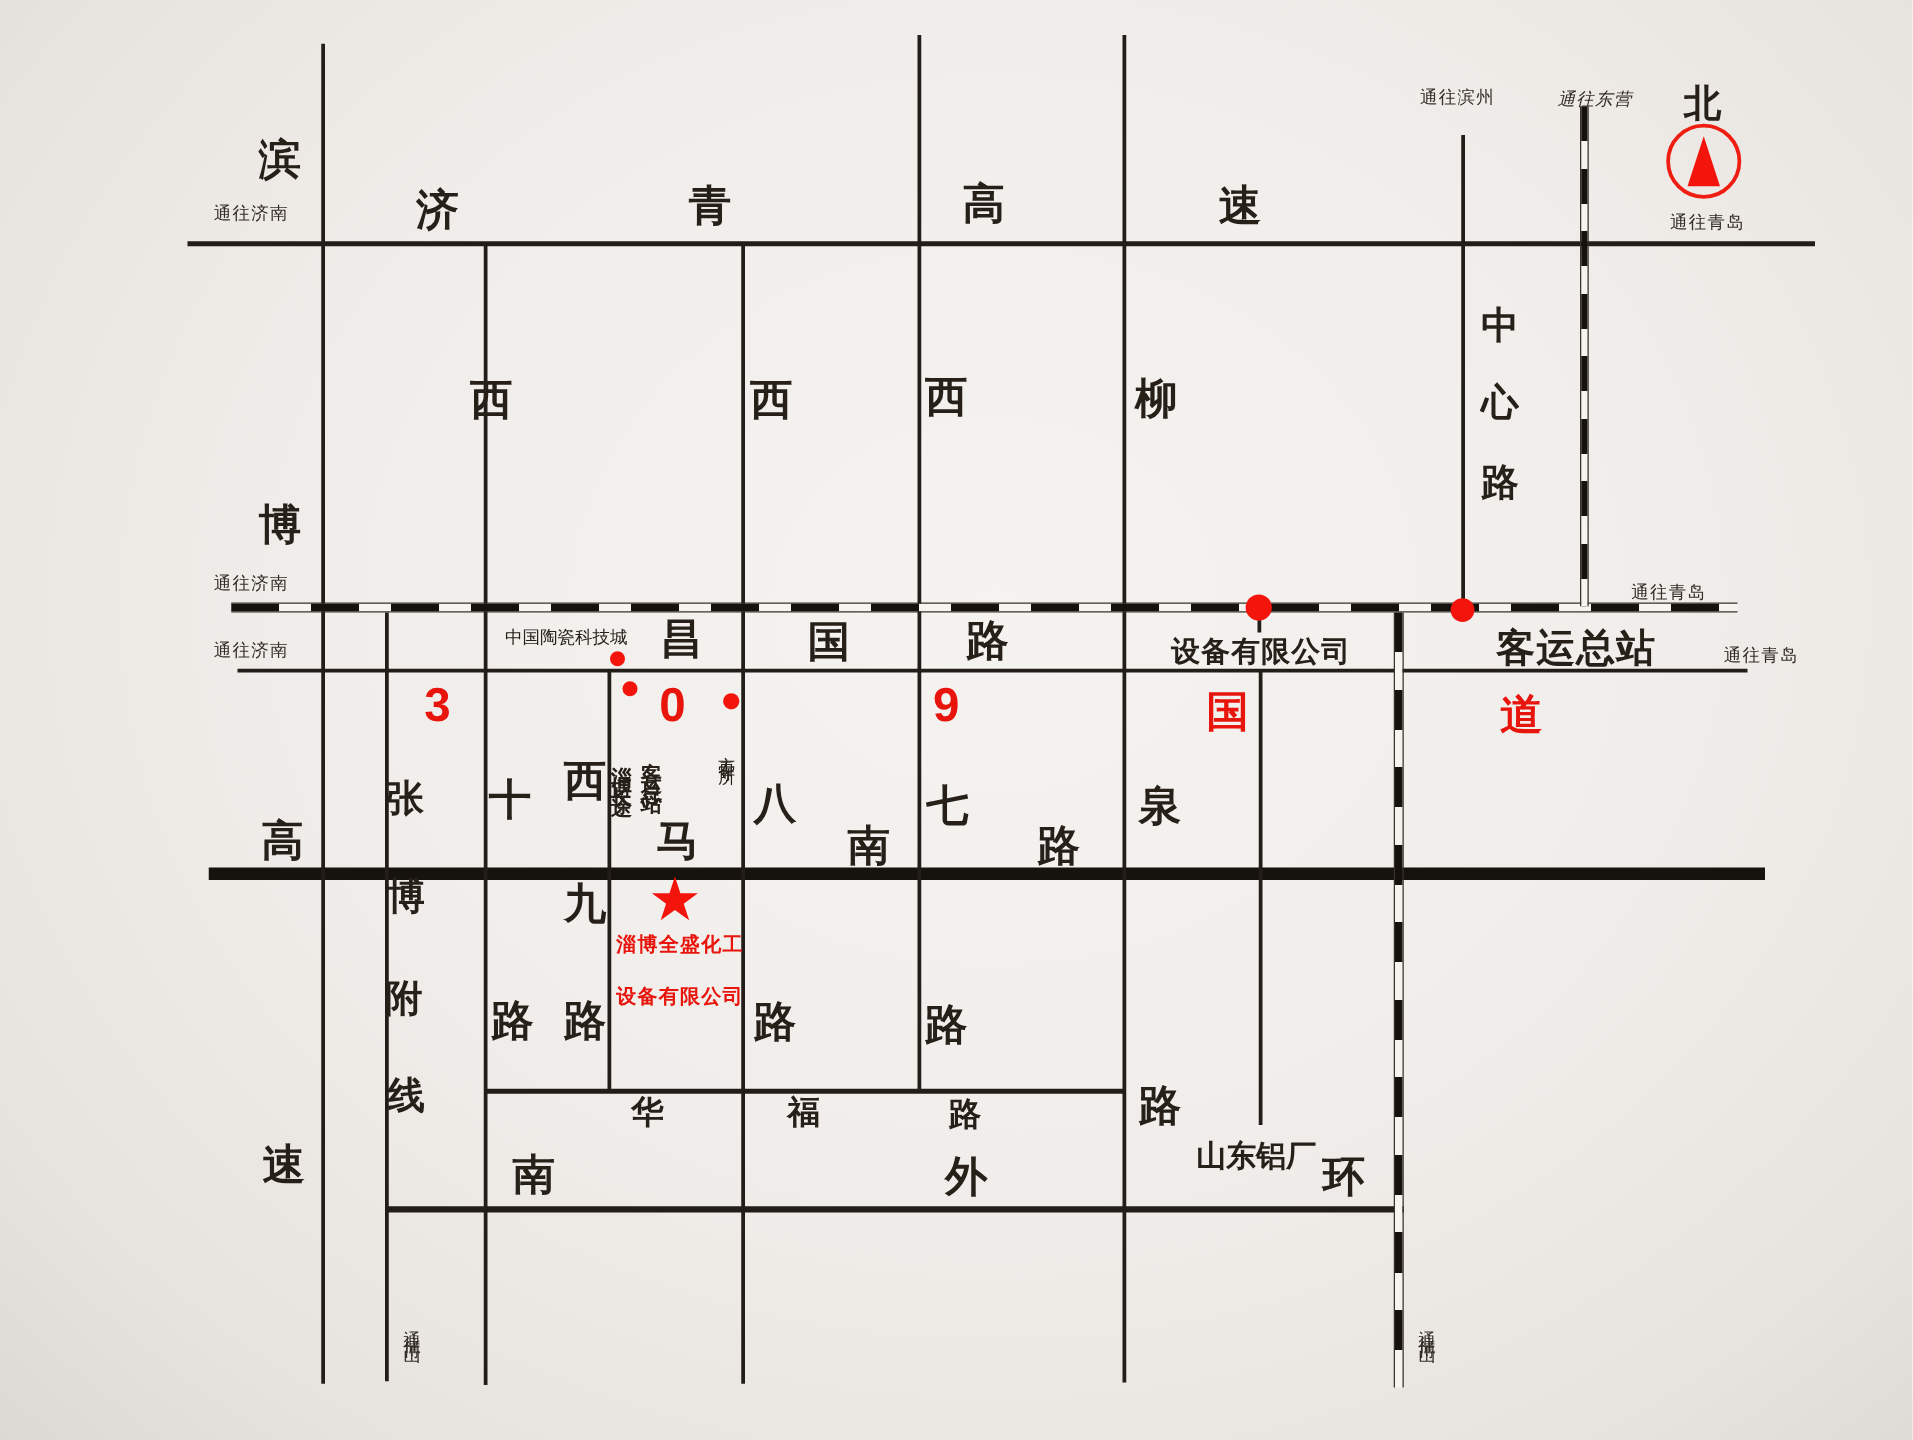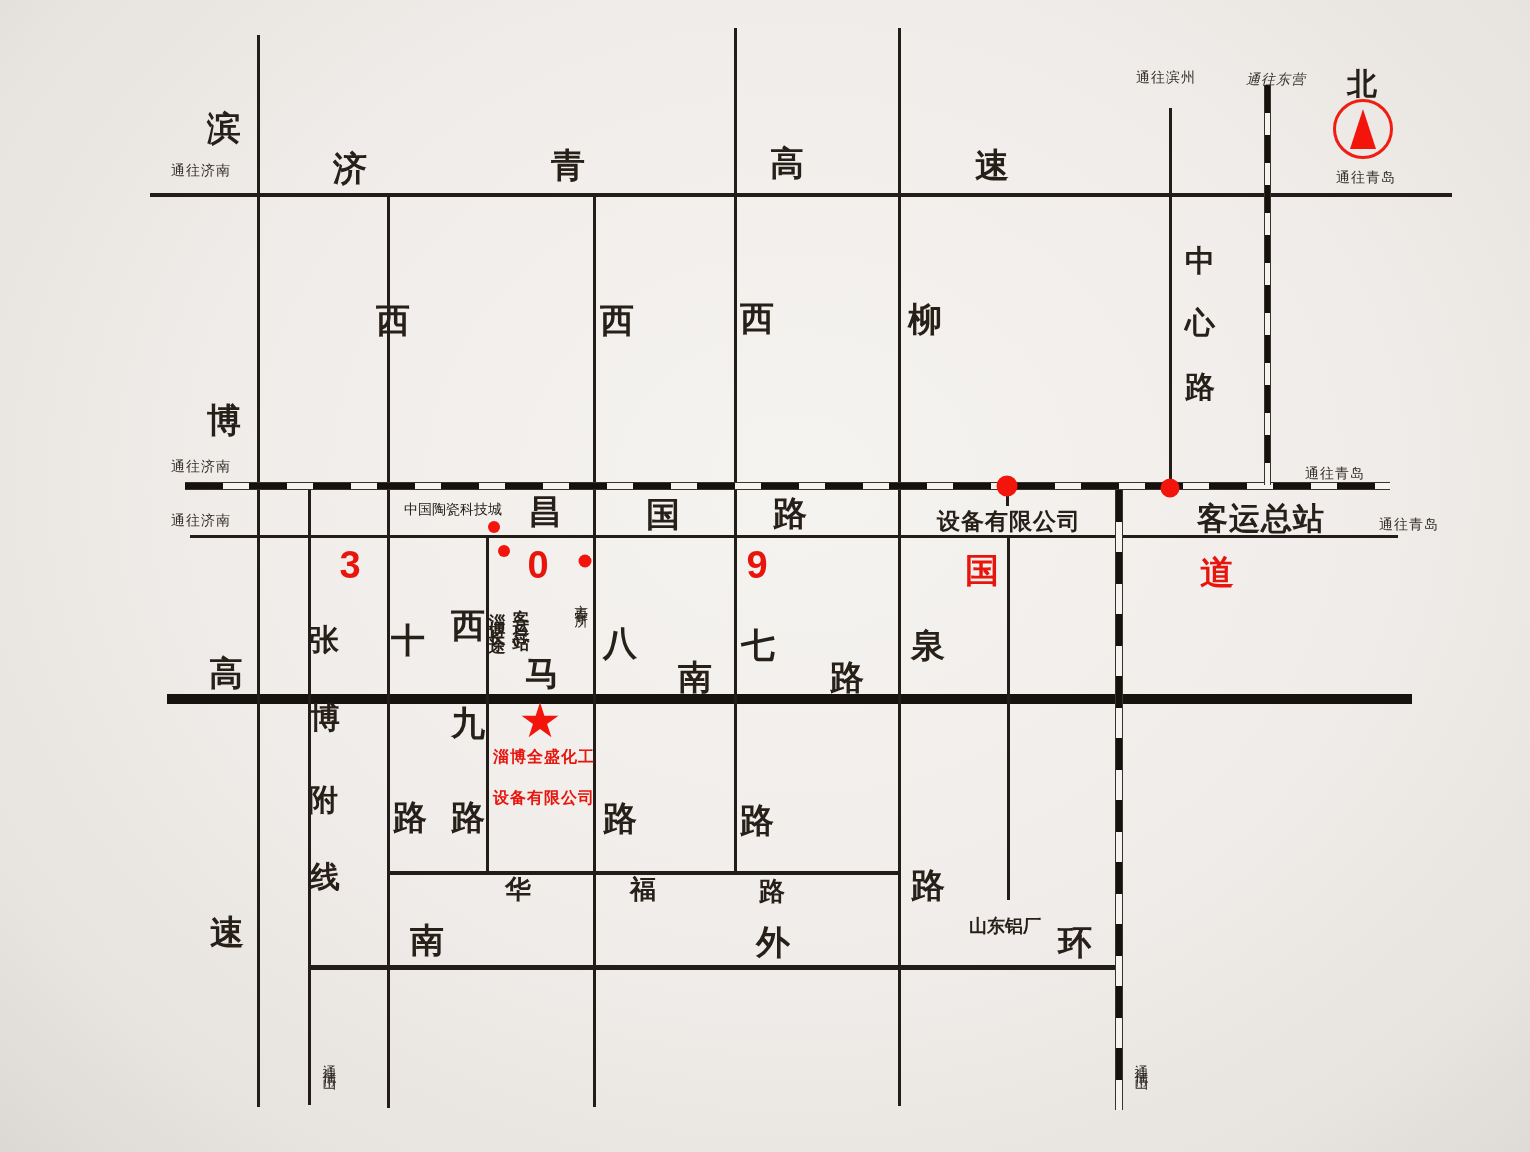--- a/index.html
+++ b/index.html
@@ -142,21 +142,21 @@
   <div class="compass" style="left:1333px;top:99px;">
     <div class="tri"></div>
   </div>
 
   <span class="lbl" style="left:453px;top:509px;font-size:14px;font-weight:400;">中国陶瓷科技城</span>
   <span class="lbl vert" style="left:497px;top:615px;font-size:17px;font-weight:600;letter-spacing:8px;">淄博长途</span>
   <span class="lbl vert" style="left:521px;top:612px;font-size:17px;font-weight:600;letter-spacing:8px;">客运总站</span>
   <span class="lbl vert" style="left:581px;top:600px;font-size:13.5px;font-weight:500;letter-spacing:3px;">市看守所</span>
   <span class="lbl" style="left:1009px;top:521px;font-size:23px;font-weight:600;letter-spacing:1px;">设备有限公司</span>
   <span class="lbl" style="left:1261px;top:518px;font-size:31px;font-weight:700;letter-spacing:1px;">客运总站</span>
-  <span class="lbl" style="left:1005px;top:926px;font-size:18px;font-weight:600;">山东铝厂</span>
+  <span class="lbl" style="left:1005px;top:926px;font-size:24px;font-weight:600;">山东铝厂</span>
 
   <span class="star" style="left: 540px; top: 721px;">★</span>
   <span class="lbl red" style="left:544px;top:757px;font-size:16px;font-weight:700;letter-spacing:1px;">淄博全盛化工</span>
   <span class="lbl red" style="left:544px;top:798px;font-size:16px;font-weight:700;letter-spacing:1px;">设备有限公司</span>
 
   <div class="dot" style="left:494px;top:527px;width:12px;height:12px;"></div>
   <div class="dot" style="left:504px;top:551px;width:12px;height:12px;"></div>
   <div class="dot" style="left:585px;top:561px;width:13px;height:13px;"></div>
   <div class="dot" style="left:1007px;top:486px;width:21px;height:21px;"></div>
   <div class="dot" style="left:1170px;top:488px;width:19px;height:19px;"></div>

